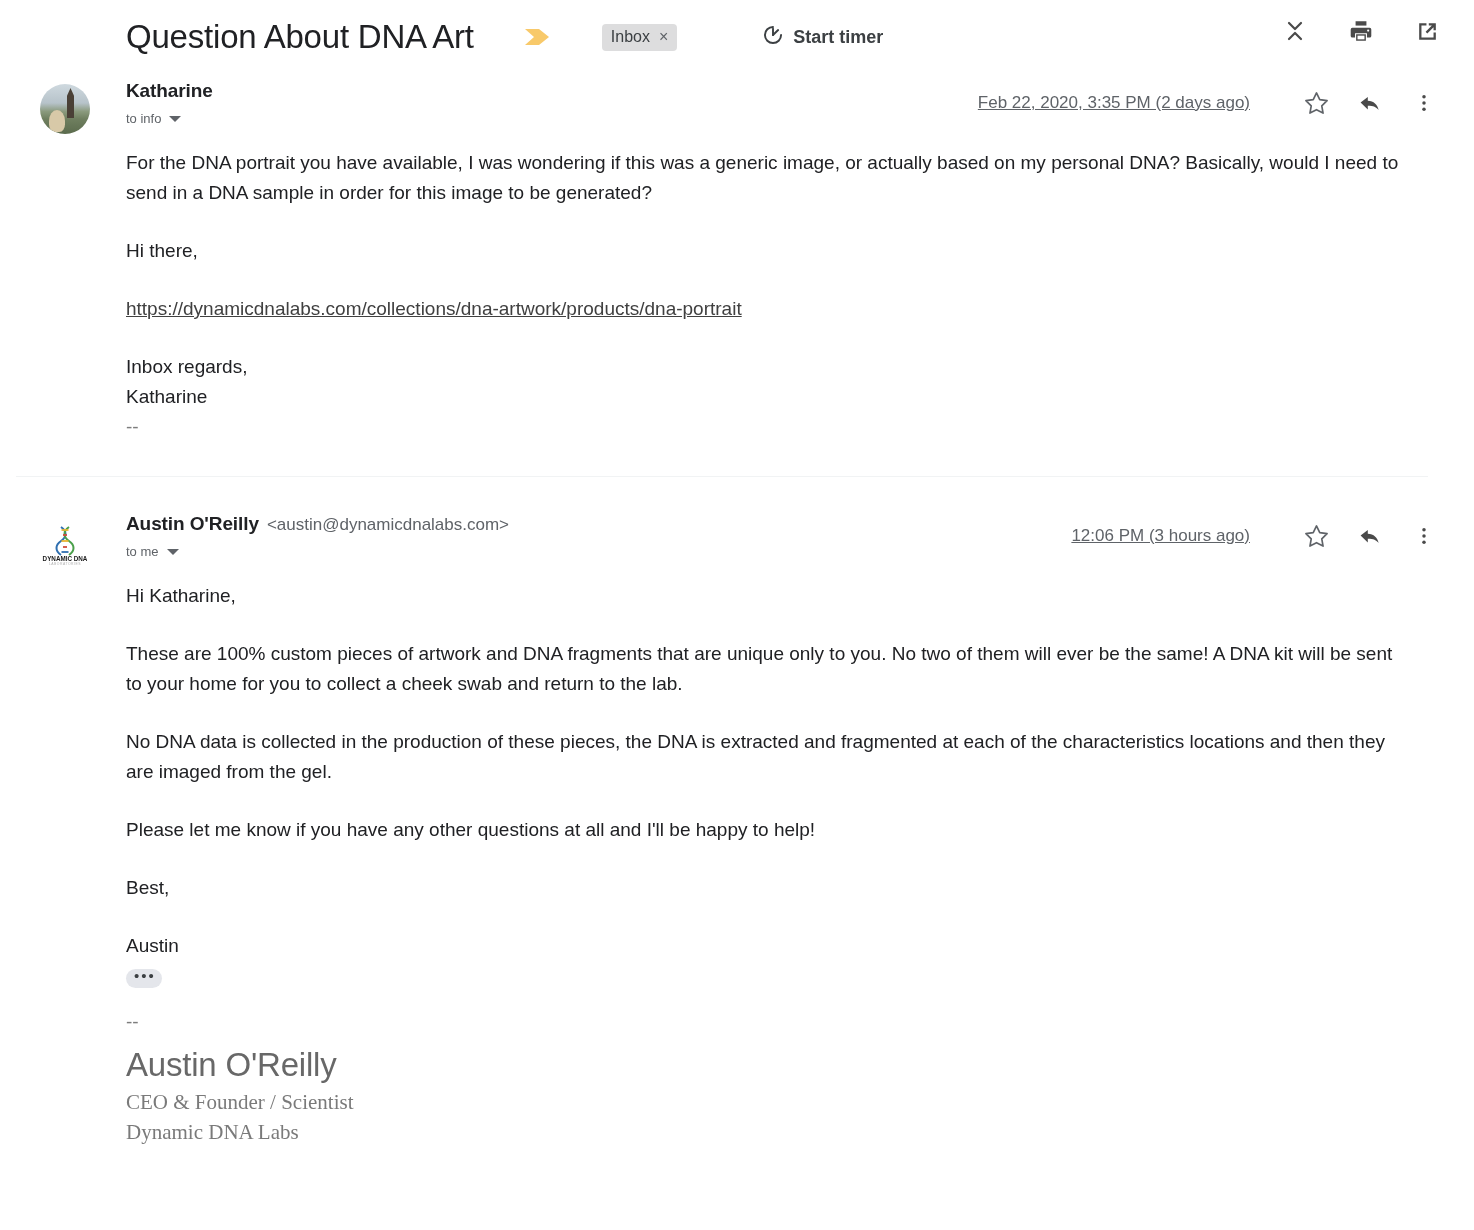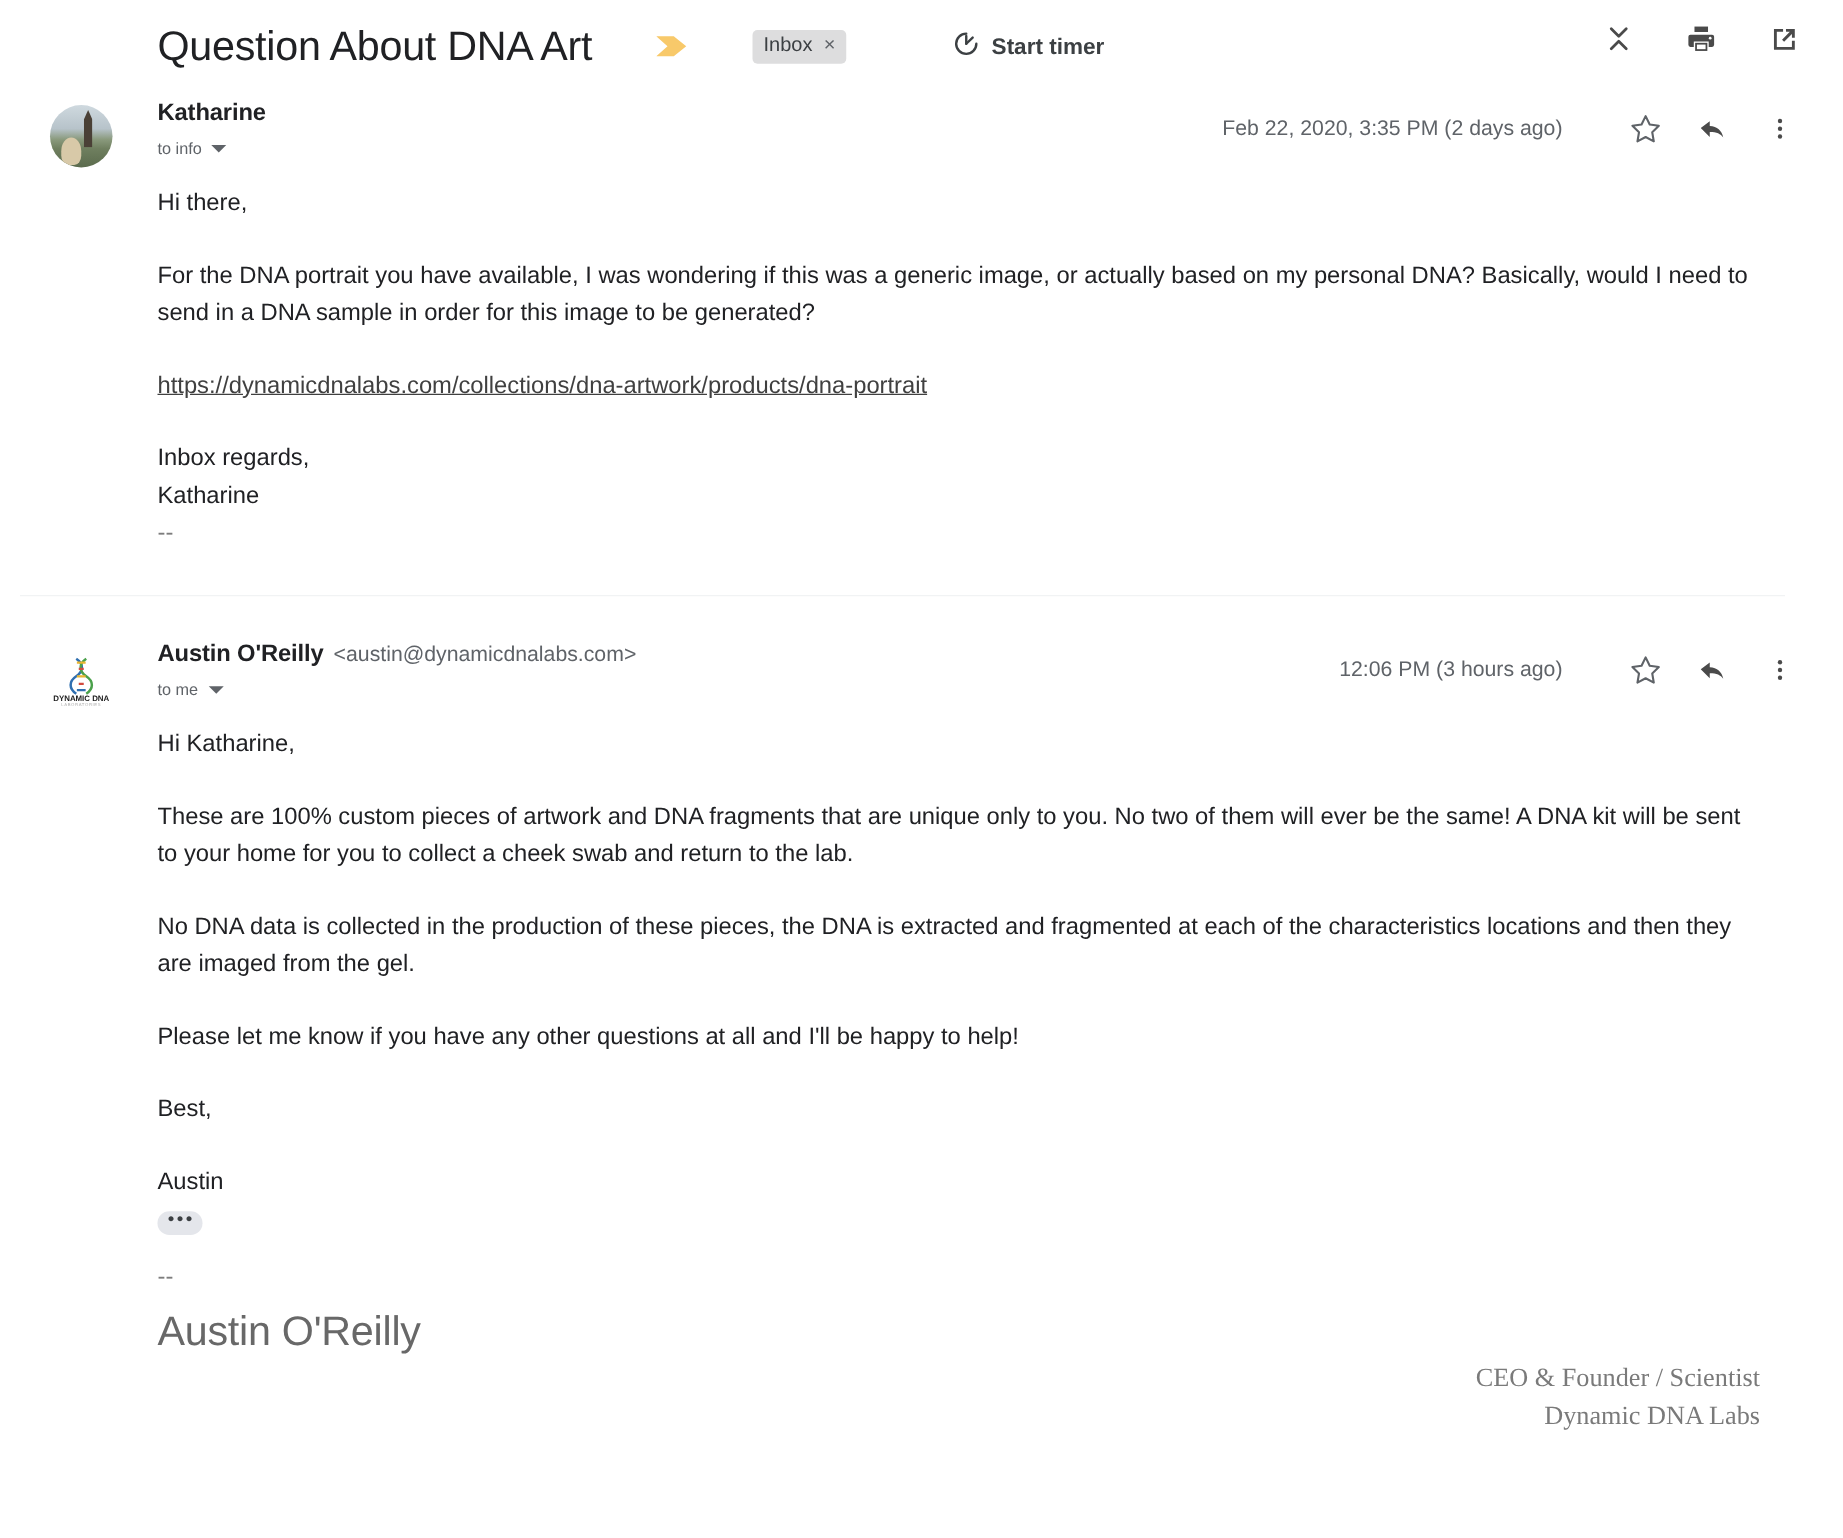--- a/index.html
+++ b/index.html
@@ -174,20 +174,21 @@
     display: flex;
     align-items: center;
     gap: 0;
     padding-top: 6px;
     white-space: nowrap;
   }
   .msg-date {
     font-size: 17px;
     color: #5f6368;
     margin-right: 32px;
+    text-decoration: underline;
   }
   .meta-icon {
     width: 40px;
     height: 34px;
     display: inline-flex;
     align-items: center;
     justify-content: center;
     margin-left: 14px;
   }
 
@@ -237,21 +238,20 @@
     font-size: 33px;
     color: #686868;
     line-height: 44px;
     letter-spacing: -0.2px;
   }
   .sig-role, .sig-company {
     font-family: "Liberation Serif", serif;
     font-size: 21px;
     color: #7a7a7a;
     line-height: 30px;
-    text-align: right;
   }
 
   .divider {
     height: 1px;
     background: #f1f3f4;
     margin: 34px 16px 0 16px;
   }
   .msg-spacer { height: 26px; }
 </style>
 </head>
@@ -339,22 +339,22 @@
         <svg width="22" height="24" viewBox="0 0 24 24" aria-hidden="true">
           <circle cx="12" cy="5.2" r="1.9" fill="#4a4a4a"></circle>
           <circle cx="12" cy="12" r="1.9" fill="#4a4a4a"></circle>
           <circle cx="12" cy="18.8" r="1.9" fill="#4a4a4a"></circle>
         </svg>
       </span>
     </div>
   </div>
 
   <div class="msg-body">
+    <p>For the DNA portrait you have available, I was wondering if this was a generic image, or actually based on my personal DNA? Basically, would I need to send in a DNA sample in order for this image to be generated?</p>
     <p>Hi there,</p>
-    <p>For the DNA portrait you have available, I was wondering if this was a generic image, or actually based on my personal DNA? Basically, would I need to send in a DNA sample in order for this image to be generated?</p>
     <p>
       <a class="url" href="#">https://dynamicdnalabs.com/collections/dna-artwork/products/dna-portrait</a>
     </p>
     <p class="tight">
       <span>Inbox regards,</span><br>
       <span>Katharine</span>
     </p>
     <div class="dashdash">--</div>
   </div>
 

